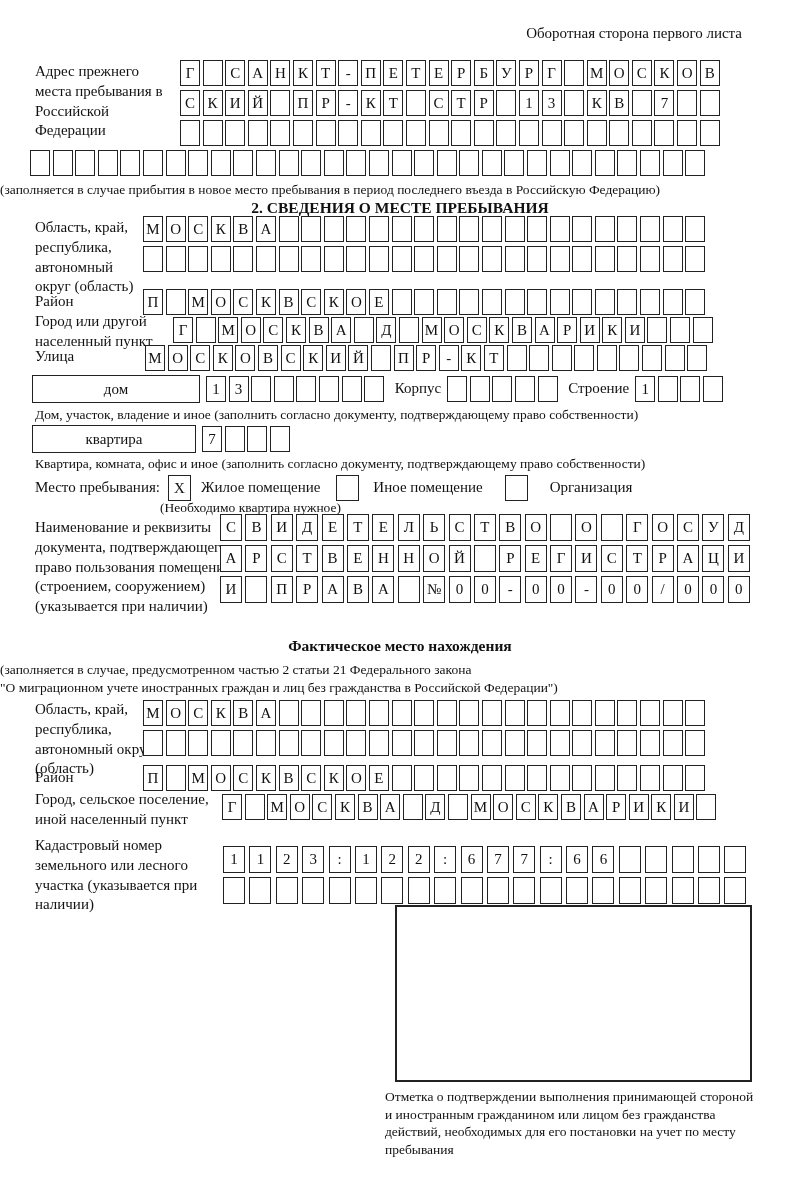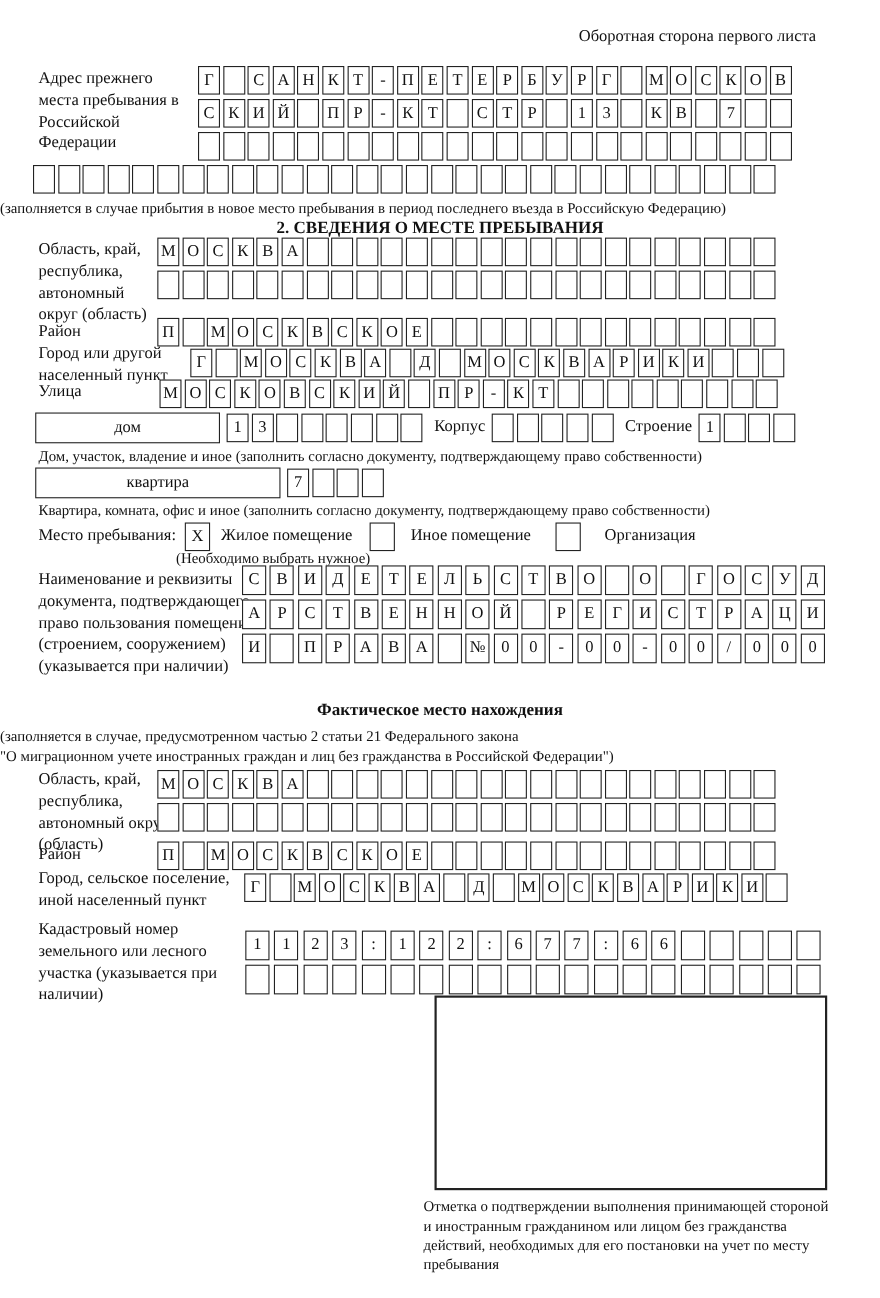--- a/index.html
+++ b/index.html
@@ -319,40 +319,40 @@
     <div class="cellrow">
         <div class="cell">1</div>
         <div class="cell"></div>
         <div class="cell"></div>
         <div class="cell"></div>
       </div>
   </div>
   <div class="abs note" style="top:406px;left:35px;">Дом, участок, владение и иное (заполнить согласно документу, подтверждающему право собственности)</div>
 
   <div class="abs inlinerow" style="top:425px;left:32px;">
-    <div class="labelbox" style="width:223px;">квартира</div>
+    <div class="labelbox" style="width:164px;">квартира</div>
     <div class="cellrow" style="margin-left:6px;">
         <div class="cell">7</div>
         <div class="cell"></div>
         <div class="cell"></div>
         <div class="cell"></div>
       </div>
   </div>
   <div class="abs note" style="top:455px;left:35px;">Квартира, комната, офис и иное (заполнить согласно документу, подтверждающему право собственности)</div>
 
   <div class="abs inlinerow" style="top:475px;left:35px;">
     <div class="lbl">Место пребывания:</div>
     <div class="chk" style="margin-left:8px;">X</div>
     <div class="lbl" style="margin-left:10px;">Жилое помещение</div>
     <div class="chk" style="margin-left:16px;"></div>
     <div class="lbl" style="margin-left:14px;">Иное помещение</div>
     <div class="chk" style="margin-left:22px;"></div>
     <div class="lbl" style="margin-left:22px;font-family:Liberation Serif, serif;">Организация</div>
   </div>
-  <div class="abs note ctr" style="top:499px;left:160px;width:340px;">(Необходимо выбрать нужное)</div>
+  <div class="abs note ctr" style="top:499px;left:160px;width:340px;">(Необходимо квартира нужное)</div>
 
   <div class="abs lbl" style="top:518px;left:35px;width:210px;">Наименование и реквизиты документа, подтверждающего право пользования помещением (строением, сооружением) (указывается при наличии)</div>
   <div class="abs cellrow wide" style="top:514px;left:220px;">
       <div class="cell">С</div>
       <div class="cell">В</div>
       <div class="cell">И</div>
       <div class="cell">Д</div>
       <div class="cell">Е</div>
       <div class="cell">Т</div>
       <div class="cell">Е</div>

